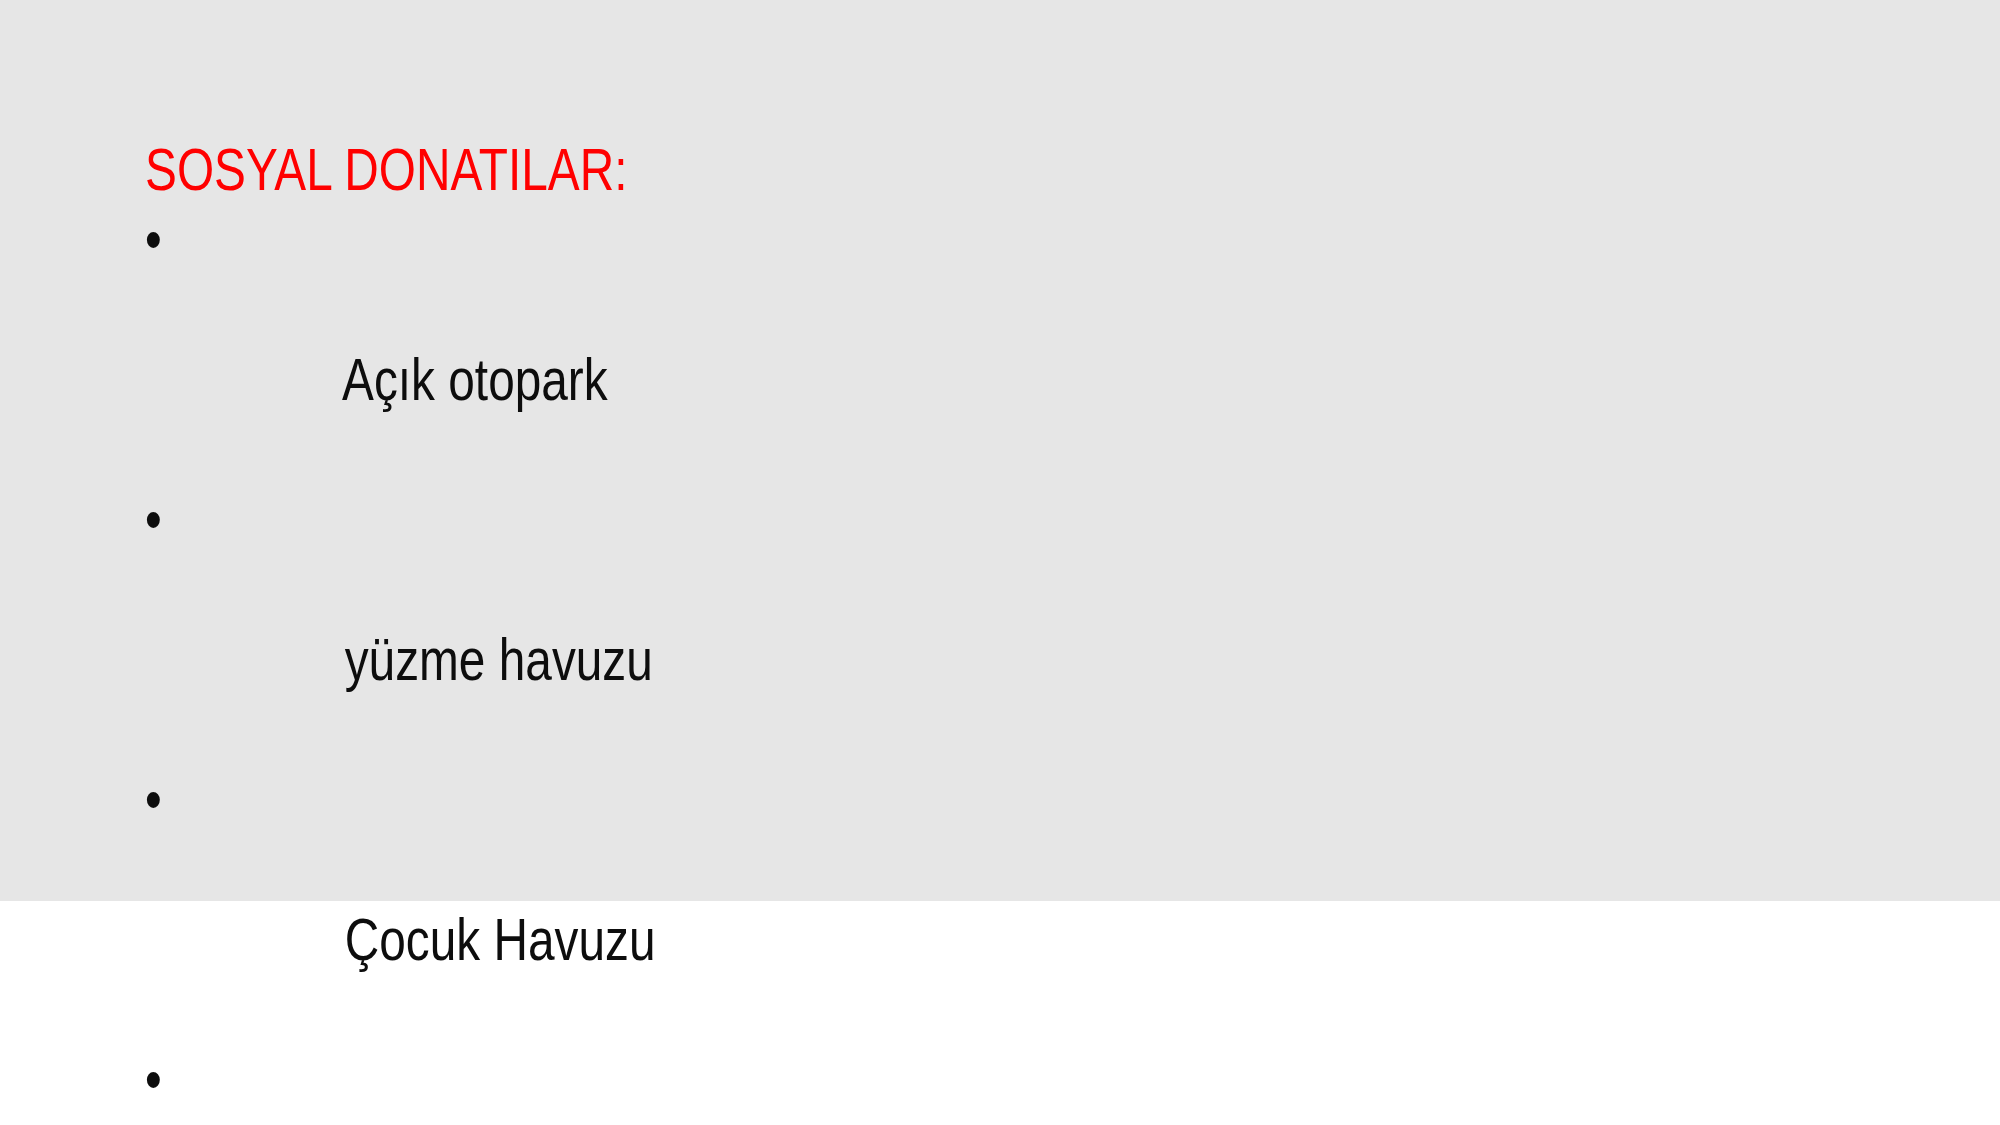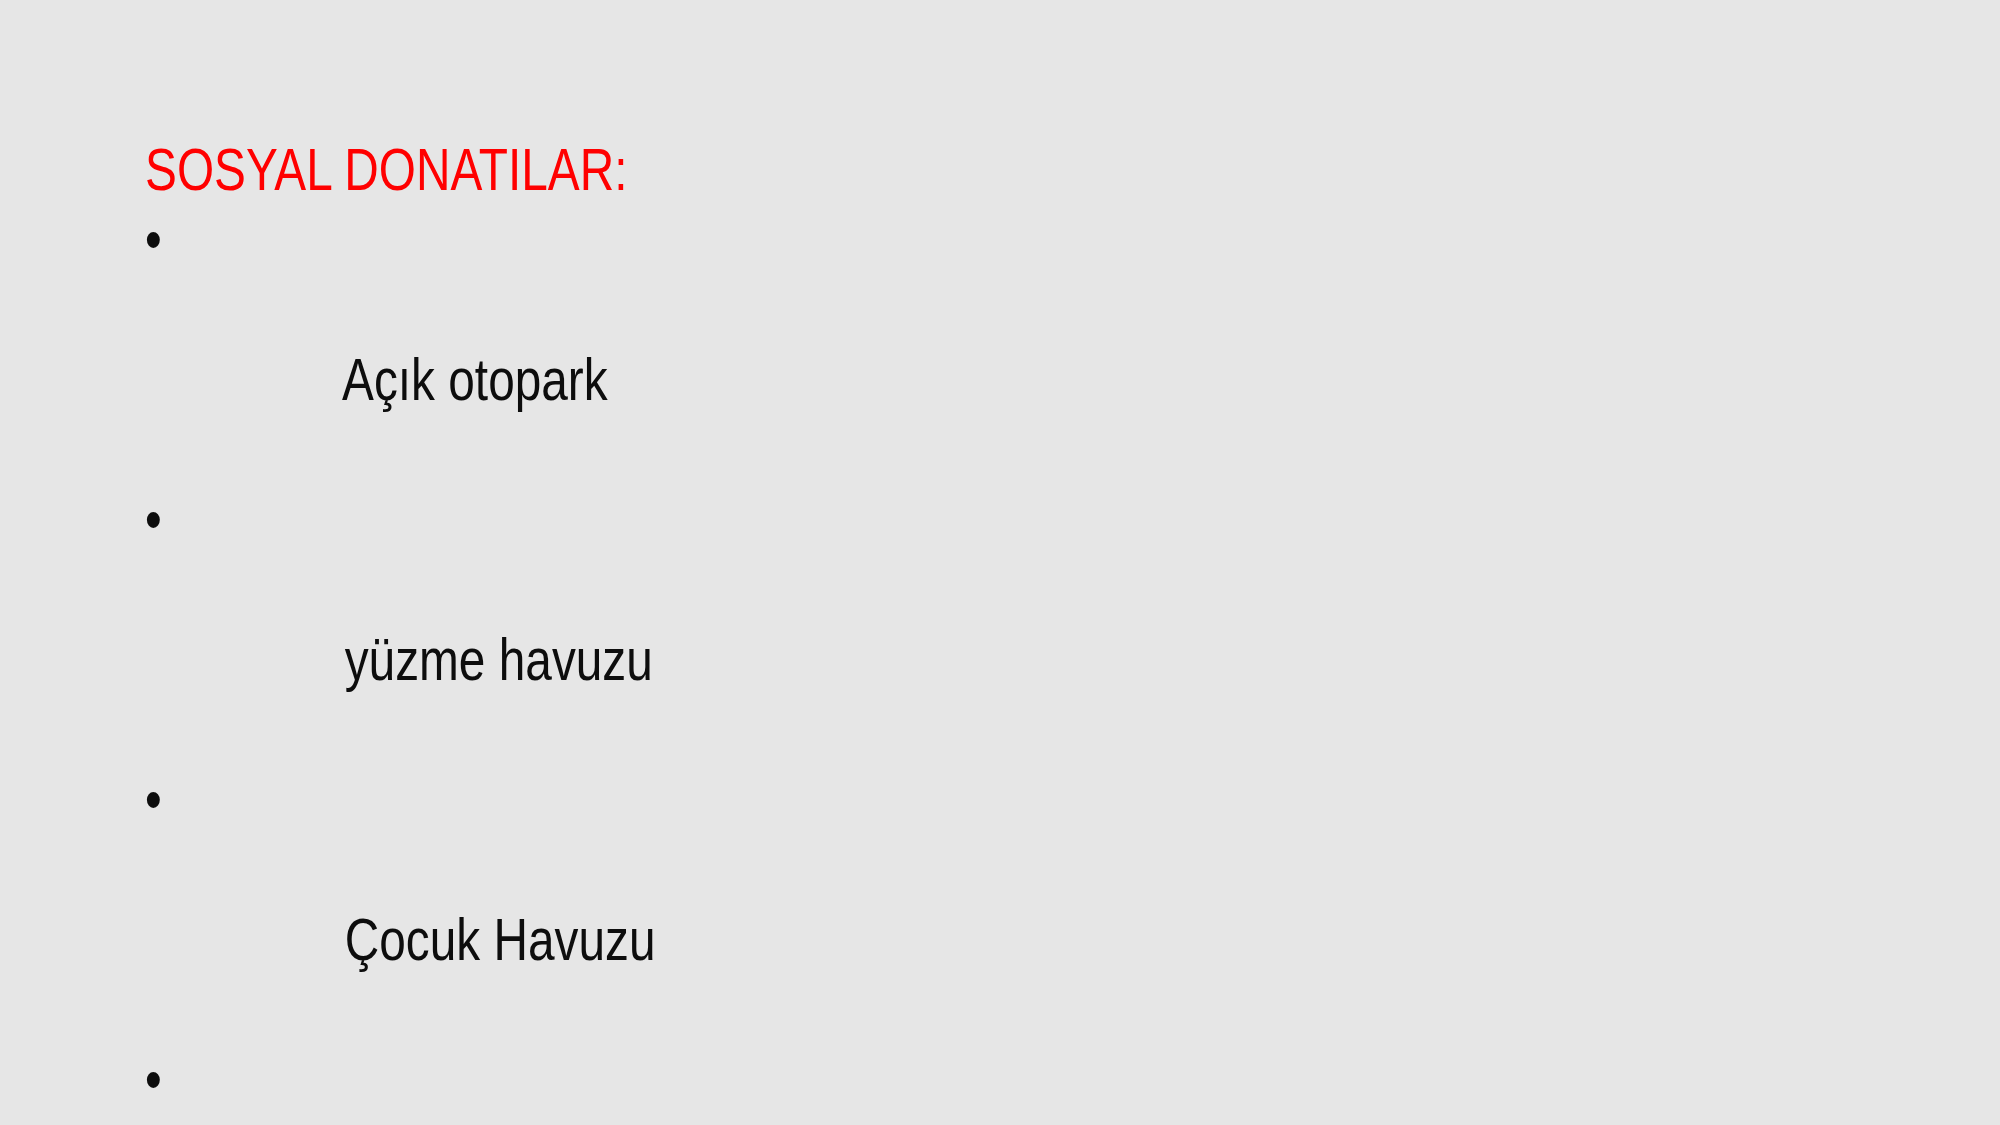--- a/index.html
+++ b/index.html
@@ -8,21 +8,21 @@
   }
   body {
     width: 2000px;
     height: 1125px;
     overflow: hidden;
     font-family: "Liberation Sans", sans-serif;
   }
   .slide {
     position: relative;
     width: 2000px;
-    height: 1125px;
+    height: 901px;
     background: var(--slide-bg, #e6e6e6);
   }
   .content {
     position: absolute;
     left: 145px;
     top: 135px;
     width: 2300px;
     transform: scaleX(0.81);
     transform-origin: 0 0;
     font-size: 59px;

